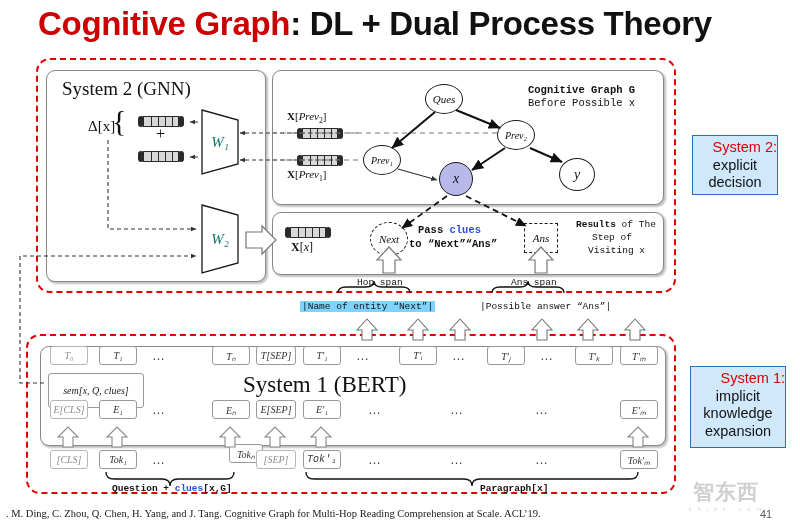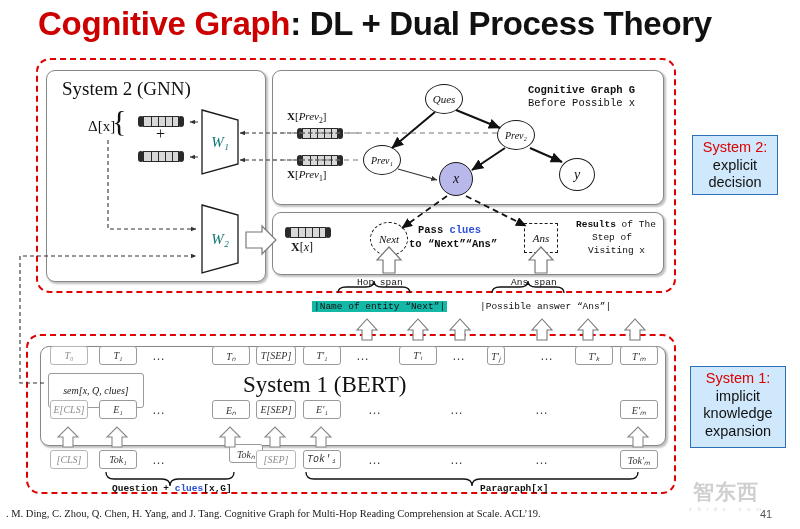--- a/index.html
+++ b/index.html
@@ -89,21 +89,21 @@
   .trap .lbl{
     position:absolute;left:0;right:0;top:50%;transform:translateY(-50%);
     text-align:center;font-family:"Liberation Serif", serif;font-style:italic;font-size:15px;color:#0f766e;
   }
 
   
   .legend{
     position:absolute;background:#cfe8fb;border:1.6px solid #2b6fb5;box-sizing:border-box;
     text-align:center;line-height:1.22;font-size:14.5px;color:#111;padding-top:3px;
   }
-  .legend .hd{color:#dd0000;display:block;}
+  .legend .hd{color:#dd0000;display:block;text-align:right;}
 
   
   #ov{position:absolute;left:0;top:0;width:800px;height:529px;pointer-events:none;}
 
   
   #footer{
     position:absolute;left:6px;top:508px;width:700px;font-size:10.5px;color:#1a1a1a;
     font-family:"Liberation Serif", serif;white-space:nowrap;
   }
   #pageno{position:absolute;left:760px;top:508px;font-size:11px;color:#555;}
@@ -215,36 +215,36 @@
 <div class="t mono" style="left:418px;top:224px;font-size:10.5px;font-weight:bold;"><span>Pass </span><span style="color:#2b4fd8;">clues</span></div>
 <div class="t mono" style="left:409px;top:238px;font-size:10.5px;font-weight:bold;">to “Next”“Ans”</div>
 
 <div class="t mono" style="left:576px;top:219px;font-size:9.5px;"><b>Results</b><span> of The</span></div>
 <div class="t mono" style="left:592px;top:232px;font-size:9.5px;">Step of</div>
 <div class="t mono" style="left:588px;top:245px;font-size:9.5px;">Visiting x</div>
 
 <div class="t mono" style="left:357px;top:277px;font-size:9.5px;">Hop span</div>
 <div class="t mono" style="left:511px;top:277px;font-size:9.5px;">Ans span</div>
 
-<div class="t mono" style="left:312px;top:301px;font-size:9.5px;background:#14b8a6;padding:0 2px;">|<span>Name of entity “Next”</span>|</div>
+<div class="t mono" style="left:300px;top:301px;font-size:9.5px;background:#7dd3fc;padding:0 2px;">|<span>Name of entity “Next”</span>|</div>
 <div class="t mono" style="left:478px;top:301px;font-size:9.5px;background:#fff;padding:0 2px;">|<span>Possible answer “Ans”</span>|</div>
 
 <div id="bert-title" class="serif">System 1 (BERT)</div>
 <div id="sembox">sem[x, Q, clues]</div>
 
 <div class="tok light" style="left:50px;top:346px;width:38px;">T₀</div>
 <div class="tok" style="left:99px;top:346px;width:38px;">T₁</div>
 <div class="dots" style="left:152px;top:348px;">…</div>
 <div class="tok" style="left:212px;top:346px;width:38px;">Tₙ</div>
 <div class="tok" style="left:256px;top:346px;width:40px;">T[SEP]</div>
 <div class="tok" style="left:303px;top:346px;width:38px;">T′₁</div>
 <div class="dots" style="left:356px;top:348px;">…</div>
 <div class="tok" style="left:399px;top:346px;width:38px;">T′ᵢ</div>
 <div class="dots" style="left:452px;top:348px;">…</div>
-<div class="tok" style="left:487px;top:346px;width:18px;">T′ⱼ</div>
+<div class="tok" style="left:487px;top:346px;width:38px;">T′ⱼ</div>
 <div class="dots" style="left:540px;top:348px;">…</div>
 <div class="tok" style="left:575px;top:346px;width:38px;">T′ₖ</div>
 <div class="tok" style="left:620px;top:346px;width:38px;">T′ₘ</div>
 
 <div class="tok light" style="left:50px;top:400px;width:38px;">E[CLS]</div>
 <div class="tok" style="left:99px;top:400px;width:38px;">E₁</div>
 <div class="dots" style="left:152px;top:402px;">…</div>
 <div class="tok" style="left:212px;top:400px;width:38px;">Eₙ</div>
 <div class="tok" style="left:256px;top:400px;width:40px;">E[SEP]</div>
 <div class="tok" style="left:303px;top:400px;width:38px;">E′₁</div>

